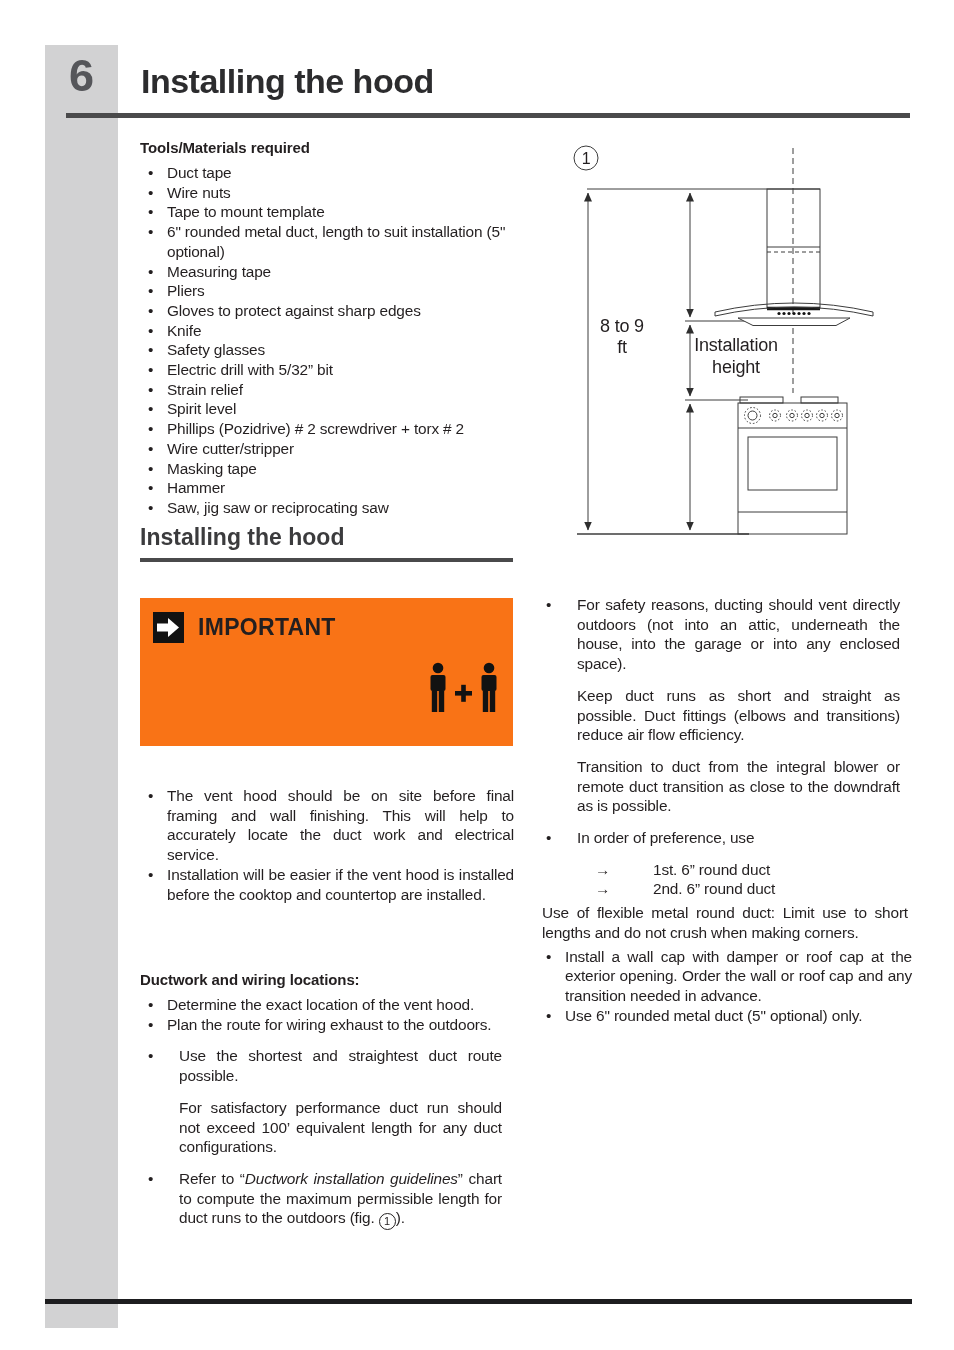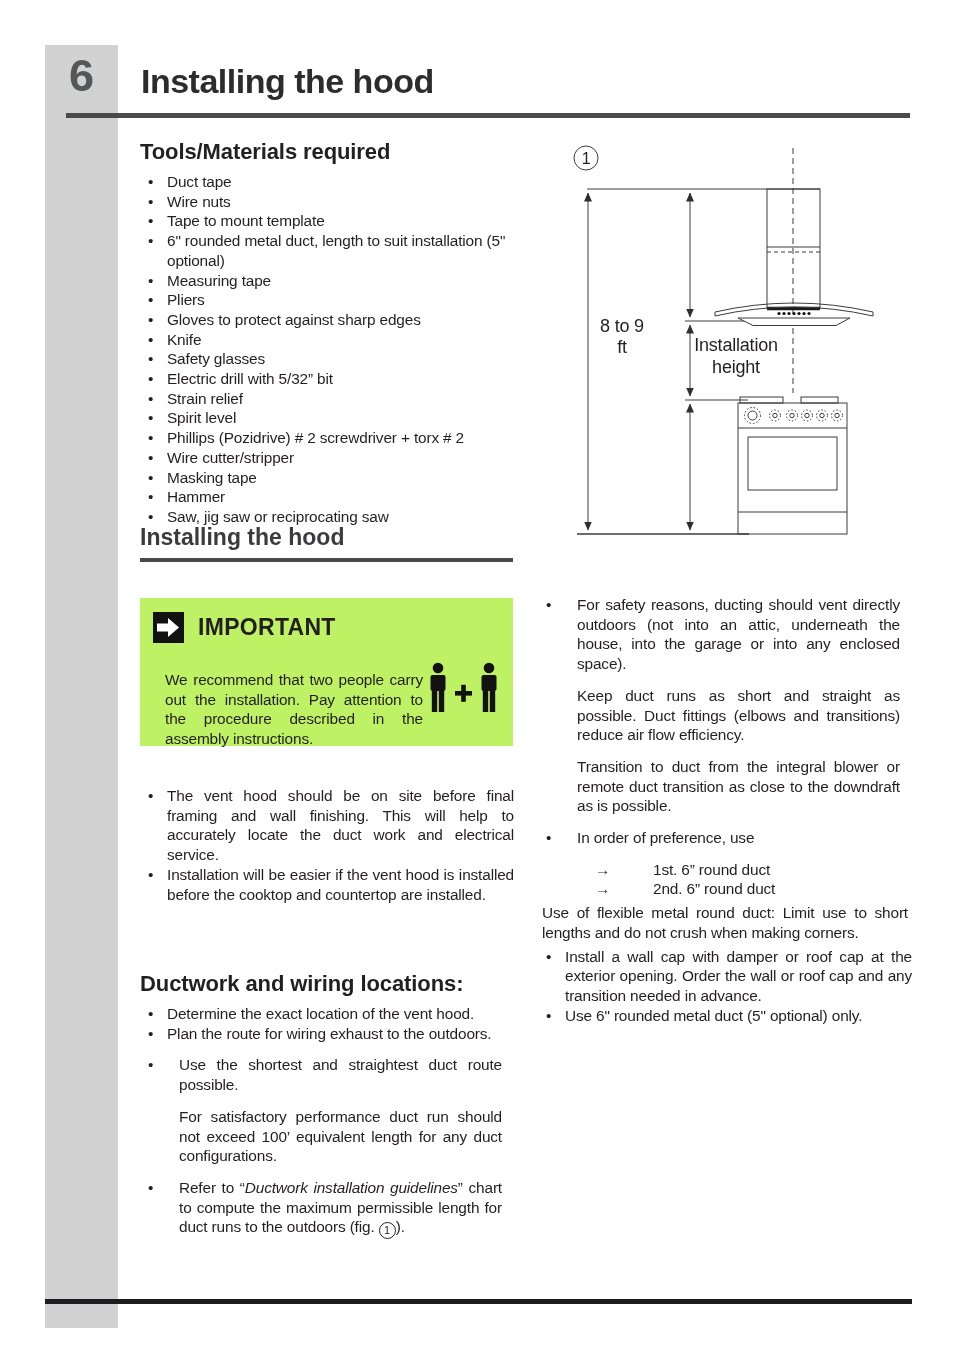--- a/index.html
+++ b/index.html
@@ -7,33 +7,33 @@
         font-family:"Liberation Sans",sans-serif;color:#231f20;}
   
   .strip{position:absolute;left:45px;top:45px;width:73px;height:1283px;background:#d2d2d3;}
   .pagenum{padding-top:8px;text-align:center;font-size:45px;font-weight:bold;color:#55565a;line-height:1;}
   
   .page-title{position:absolute;left:141px;top:62px;margin:0;font-size:34px;font-weight:bold;
               color:#2c2c2e;letter-spacing:-0.5px;}
   .rule-top{position:absolute;left:66px;top:113px;width:844px;height:5px;background:#4a4a4b;}
   .rule-bottom{position:absolute;left:45px;top:1299px;width:867px;height:5px;background:#1d1d1f;}
   
-  h3{font-size:22px;font-weight:bold;margin:0 0 7px 0;letter-spacing:-0.1px;}
+  h3{font-size:15px;font-weight:bold;margin:0 0 7px 0;letter-spacing:-0.1px;}
   .body-txt, .bi, .flush, .pref-line{font-size:15.4px;line-height:19.7px;letter-spacing:-0.15px;}
   .bi{position:relative;padding-left:27px;}
   .bi .b{position:absolute;left:8px;}
   .just{text-align:justify;}
   p{margin:12px;}
   .circ{display:inline-block;width:15px;height:15px;border:1.3px solid #231f20;border-radius:50%;
         text-align:center;font-size:11px;line-height:14px;letter-spacing:0;vertical-align:-2px;}
   
   .tools{position:absolute;left:140px;top:139px;width:374px;}
   .sec-head{position:absolute;left:140px;top:524px;margin:0;font-size:23px;font-weight:bold;color:#3b3b3d;}
   .rule-sec{position:absolute;left:140px;top:558px;width:373px;height:4px;background:#4a4a4b;}
-  .imp-box{position:absolute;left:140px;top:598px;width:373px;height:148px;background:#bef264;}
+  .imp-box{position:absolute;left:140px;top:598px;width:373px;height:148px;background:#f97316;}
   .imp-icon{position:absolute;left:13px;top:14px;width:31px;height:31px;background:#121212;}
   .imp-title{position:absolute;left:58px;top:16px;font-size:23px;font-weight:bold;letter-spacing:0.3px;}
   .imp-text{position:absolute;left:13px;top:60px;width:258px;text-align:justify;}
   .people{position:absolute;right:9px;top:64px;}
   .prep{position:absolute;left:140px;top:786px;width:374px;}
   .ductwork{position:absolute;left:140px;top:971px;width:374px;}
   .fig{position:absolute;left:540px;top:140px;}
   .guide{position:absolute;left:538px;top:583px;width:374px;}
   .pref-line{position:relative;padding-left:115px;}
   .pref-line .arr{position:absolute;left:57px;}
@@ -77,21 +77,20 @@
   <div class="rule-sec"></div>
 
   <div class="imp-box">
     <div class="imp-icon">
       <svg width="31" height="31" viewBox="0 0 31 31">
         <rect x="4" y="11.5" width="11" height="8" fill="#ffffff"></rect>
         <polygon points="15,6 15,25 26,15.5" fill="#ffffff"></polygon>
       </svg>
     </div>
     <div class="imp-title">IMPORTANT</div>
-    <p class="imp-text body-txt">We recommend that two people carry out the installation. Pay attention to the procedure described in the assembly instructions.</p>
     <svg class="people" width="76" height="56" viewBox="0 0 76 56">
       <g fill="#121212">
         <circle cx="10" cy="6" r="5.3"></circle>
         <rect x="2.5" y="13" width="15" height="16" rx="2"></rect>
         <rect x="3.8" y="29" width="5.4" height="21"></rect>
         <rect x="10.8" y="29" width="5.4" height="21"></rect>
         <rect x="27" y="29" width="17" height="4.6"></rect>
         <rect x="33.2" y="22.8" width="4.6" height="17"></rect>
         <circle cx="61" cy="6" r="5.3"></circle>
         <rect x="53.5" y="13" width="15" height="16" rx="2"></rect>

